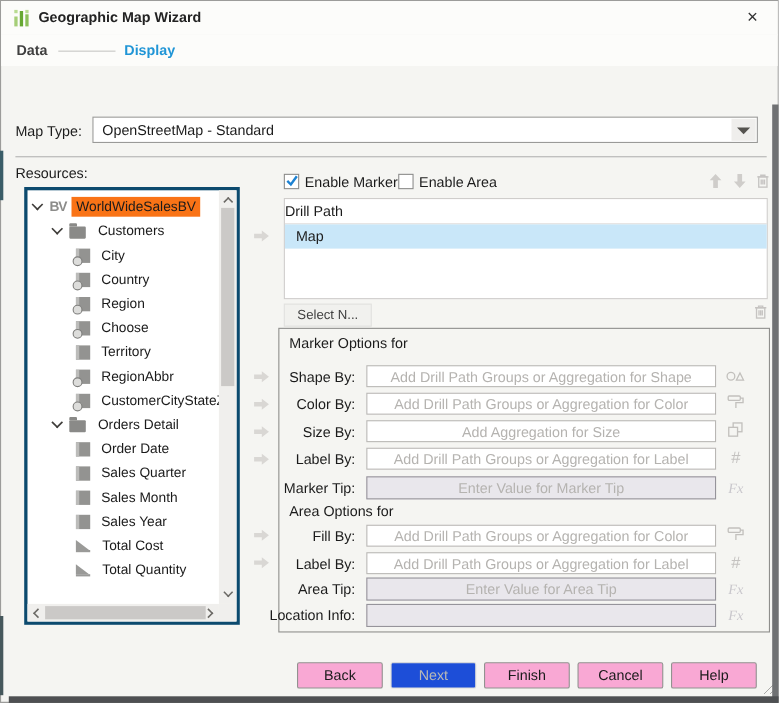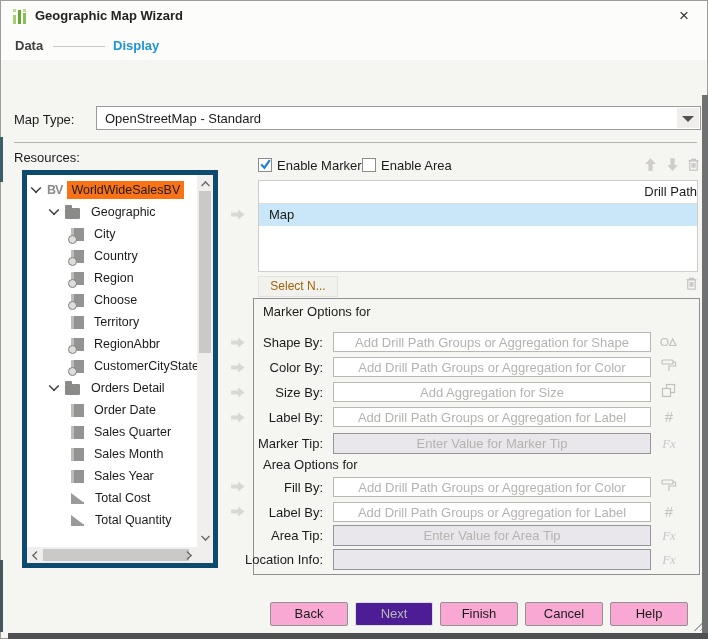--- a/index.html
+++ b/index.html
@@ -24,30 +24,30 @@
   .step-data{position:absolute;left:14px;top:7px;font-weight:700;color:#404040;}
   .step-line{position:absolute;left:52px;top:15px;width:52px;height:1px;background:#c7c7c4;}
   .step-display{position:absolute;left:112px;top:7px;font-weight:700;color:#2095d6;}
 
   
   .band{position:absolute;left:1px;right:1px;top:60px;height:35px;background:#f2f2ef;border-top:1px solid #e9e9e6;border-bottom:1px solid #cbcbc9;}
   .band span{position:absolute;left:20px;top:10px;color:#8f8f8c;}
 
   
   .maptype-label{position:absolute;left:14px;top:112px;}
-  .combo{position:absolute;left:96px;top:106px;width:605px;height:24px;background:#fff;border:1px solid #9a9a98;box-sizing:border-box;}
+  .combo{position:absolute;left:84px;top:106px;width:605px;height:24px;background:#fff;border:1px solid #9a9a98;box-sizing:border-box;}
   .combo .val{position:absolute;left:8px;top:4px;}
   .combo .btn{position:absolute;right:1px;top:1px;bottom:1px;width:22px;background:#efeeec;}
   .combo .btn b{position:absolute;left:5px;top:8px;width:0;height:0;border-left:6px solid transparent;border-right:6px solid transparent;border-top:6px solid #55534f;}
 
   .hsep{position:absolute;left:14px;top:142px;width:683px;height:1px;background:#b4b4b2;}
   .res-label{position:absolute;left:14px;top:150px;}
 
   
-  .tree{position:absolute;left:22px;top:170px;width:196px;height:398px;background:#fff;border:5px solid #0c4a6e;box-sizing:border-box;}
+  .tree{position:absolute;left:22px;top:170px;width:196px;height:398px;background:#fff;border:3px solid #0c4a6e;box-sizing:border-box;}
   .tree-content{position:absolute;left:0;top:4px;right:16px;bottom:16px;overflow:hidden;}
   .trow{height:22px;display:flex;align-items:center;white-space:nowrap;font-size:12.5px;}
   .lv0{padding-left:4px;}.lv1{padding-left:22px;}.lv2{padding-left:44px;}
   .chev{width:8px;height:8px;border-left:2px solid #3f3d3a;border-bottom:2px solid #3f3d3a;transform:rotate(-45deg) scale(.75);margin:-4px 6px 0 0;flex:none;}
   .bv{font-weight:700;color:#8c8c8a;letter-spacing:-1px;margin:0 5px 0 0;flex:none;}
   .tlabel{padding:2px 4px;}
   .sel{background:#f97316;}
   .folder{width:15px;height:11px;background:#8a8a88;border-radius:1px;position:relative;margin:2px 7px 0 0;flex:none;}
   .folder:before{content:'';position:absolute;top:-3px;left:0;width:7px;height:3px;background:#8a8a88;border-radius:1px 1px 0 0;}
   .fdim{width:13px;height:13px;background:#939391;box-shadow:inset 3px 0 0 #bcbcba;margin-right:6px;flex:none;}
@@ -71,38 +71,38 @@
 
   
   .marrow{position:absolute;left:230px;width:16px;height:13px;}
 
   
   .cbox{position:absolute;top:158px;width:14px;height:14px;background:#fff;border:1px solid #8c8c8a;box-sizing:border-box;}
   .cblabel{position:absolute;top:158px;}
   .tool{position:absolute;top:156px;width:17px;height:17px;}
 
   .dtable{position:absolute;left:258px;top:180px;width:440px;height:92px;background:#fff;border:1px solid #cfcdcb;box-sizing:border-box;}
-  .dthead{height:22px;line-height:22px;text-align:right;border-bottom:1px solid #dddbd9;}
+  .dthead{height:22px;line-height:22px;text-align:left;border-bottom:1px solid #dddbd9;}
   .dtrow{height:22px;line-height:22px;padding-left:10px;background:#c9e7f9;}
 
-  .selbtn{position:absolute;left:258px;top:276px;width:80px;height:21px;background:#f1f1ee;border:1px solid #e2e2df;box-sizing:border-box;color:#a16207;font-size:12px;text-align:center;line-height:19px;}
+  .selbtn{position:absolute;left:258px;top:276px;width:80px;height:21px;background:#f1f1ee;border:1px solid #e2e2df;box-sizing:border-box;color:#404040;font-size:12px;text-align:center;line-height:19px;}
 
   .panel{position:absolute;left:253px;top:298px;width:447px;height:277px;border:1px solid #8f8f8d;box-sizing:border-box;}
   .ptitle{position:absolute;left:9px;white-space:nowrap;}
   .flabel{position:absolute;right:376px;white-space:nowrap;}
   .ffield{position:absolute;left:79px;width:318px;height:20px;background:#fff;border:1px solid #b9b7b4;box-sizing:border-box;font-family:"Liberation Sans",sans-serif;font-size:13px;text-align:center;color:#333;padding:0;}
   .ffield::placeholder{color:#b5b3b0;opacity:1;}
   .tipfield{height:21px;background:#e9e7ec;border:1px solid #96949b;}
   .ficon{position:absolute;left:405px;width:20px;height:20px;text-align:center;}
   .hashg{color:#c4c2c0;font-size:15px;line-height:20px;font-weight:400;}
   .fxg{color:#c9c7cc;font-size:13px;line-height:21px;font-style:italic;font-family:"Liberation Serif",serif;}
 
   
   .fbtn{position:absolute;top:602px;width:78px;height:24px;background:#f9a8d4;border:1px solid #929290;box-sizing:border-box;border-radius:2px;text-align:center;line-height:22px;}
-  .fbtn.disabled{background:#4c1d95;border-color:#dbdbd8;color:#b9b9b6;}
+  .fbtn.disabled{background:#1d4ed8;border-color:#dbdbd8;color:#b9b9b6;}
   .grip{position:absolute;left:691px;top:617px;width:14px;height:14px;background:repeating-linear-gradient(-45deg,transparent 0 3px,#a8a8a6 3px 4px);clip-path:polygon(100% 0,100% 100%,0 100%);}
 
   
   .edge{position:absolute;}
   .el1{left:0;top:137px;width:3px;height:45px;background:#3a5d68;}
   .el2{left:0;top:560px;width:3px;height:72px;background:#46585c;}
   .er{left:702px;top:95px;width:6px;height:544px;background:#6f7173;}
   .eb{left:8px;top:633px;width:700px;height:6px;background:#4e5052;}
 </style>
 </head>
@@ -143,21 +143,21 @@
   <div class="tree">
     <div class="tree-content">
       <div class="trow lv0">
         <span class="chev"></span>
         <span class="bv">BV</span>
         <span class="tlabel sel">WorldWideSalesBV</span>
       </div>
       <div class="trow lv1">
         <span class="chev"></span>
         <span class="folder"></span>
-        <span class="tlabel">Geographic</span>
+        <span class="tlabel">Customers</span>
       </div>
       <div class="trow lv2">
         <span class="fgeo"></span>
         <span class="tlabel">City</span>
       </div>
       <div class="trow lv2">
         <span class="fgeo"></span>
         <span class="tlabel">Country</span>
       </div>
       <div class="trow lv2">

